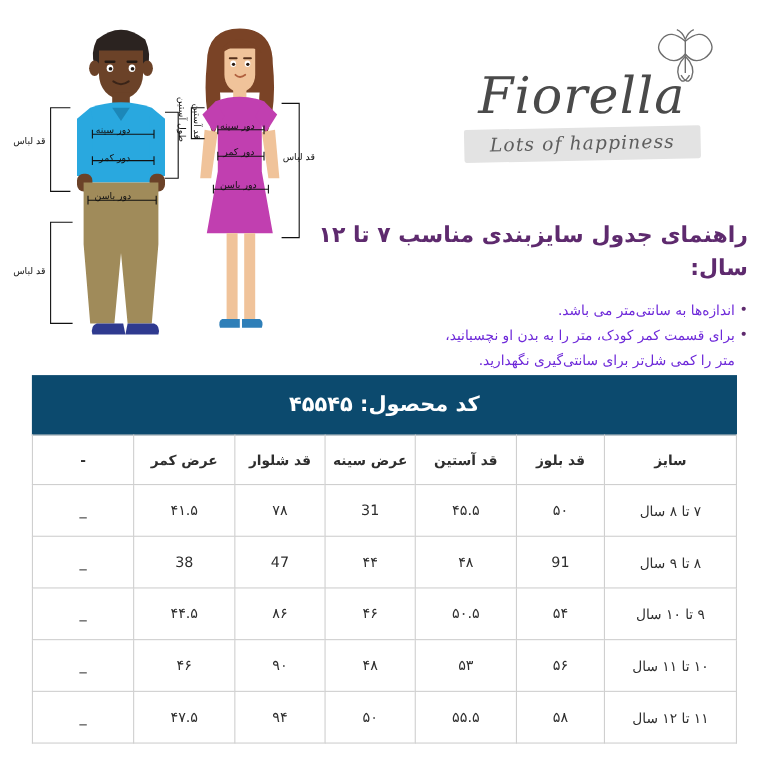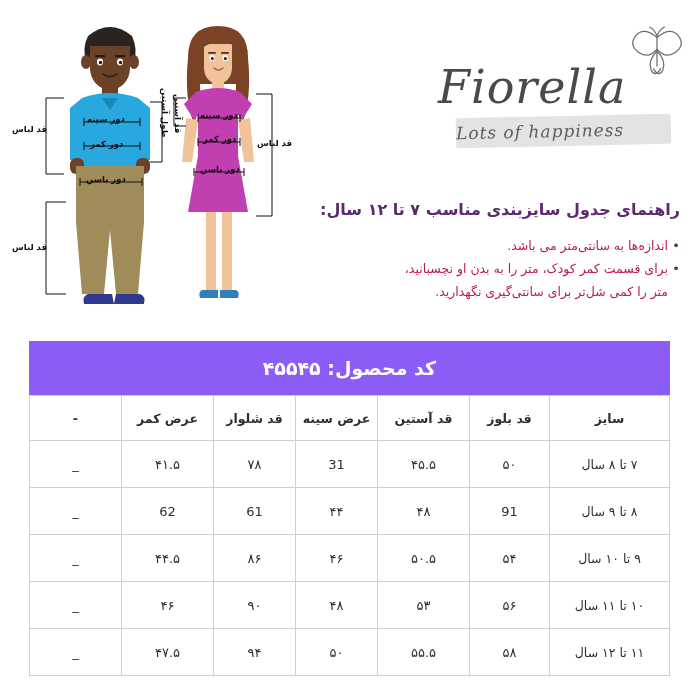--- a/index.html
+++ b/index.html
@@ -29,25 +29,25 @@
     position: absolute;
     left: 10px;
     top: 6px;
     width: 300px;
     height: 330px;
   }
 
   
   .brand {
     position: absolute;
-    right: 12px;
+    right: 46px;
     top: 24px;
     width: 250px;
     height: 150px;
-    text-align: left;
+    text-align: center;
   }
   .brand-name {
     font-family: "DejaVu Serif", serif;
     font-style: italic;
     font-size: 46px;
     color: #4a4a4a;
     letter-spacing: 1px;
     line-height: 1;
     margin-top: 40px;
   }
@@ -81,34 +81,34 @@
   .guide {
     position: absolute;
     right: 20px;
     top: 198px;
     width: 420px;
     text-align: right;
     direction: rtl;
   }
   .guide-title {
     font-family: "DejaVu Sans", sans-serif;
-    font-size: 16px;
+    font-size: 20px;
     font-weight: bold;
     color: #5e2a6e;
     margin-bottom: 12px;
     line-height: 1.5;
   }
   .guide-list {
     list-style: none;
     margin: 0;
     padding: 0;
   }
   .guide-list li {
     font-size: 12.5px;
-    color: #be185d;
+    color: #6d28d9;
     line-height: 1.85;
     position: relative;
     padding-right: 12px;
   }
   .guide-list li::before {
     content: "•";
     position: absolute;
     right: 0;
     color: #5e2a6e;
     font-size: 13px;
@@ -122,21 +122,21 @@
     top: 341px;
     width: 640px;
   }
   table.size-table {
     border-collapse: collapse;
     width: 640px;
     direction: rtl;
     table-layout: fixed;
   }
   table.size-table .code-head td {
-    background: #8b5cf6;
+    background: #0c4a6e;
     color: #ffffff;
     text-align: center;
     font-size: 19px;
     font-weight: bold;
     height: 52px;
     letter-spacing: 0.5px;
     border: none;
   }
   table.size-table th {
     background: #ffffff;
@@ -167,21 +167,21 @@
   .col-waistw { width: 92px; }
   .col-dash   { width: 92px; }
 
   
   .m-label {
     position: absolute;
     font-size: 8.5px;
     color: #111;
     direction: rtl;
     white-space: nowrap;
-    font-weight: bold;
+    font-weight: normal;
     text-align: center;
   }
   .m-label.vert {
     writing-mode: vertical-rl;
   }
 </style>
 </head>
 <body>
 
 <div id="page">
@@ -369,22 +369,22 @@
           <td class="cell">۷۸</td>
           <td class="cell">۴۱.۵</td>
           <td class="cell">_</td>
         </tr>
 
         <tr>
           <td class="cell label">۸ تا ۹ سال</td>
           <td class="cell">91</td>
           <td class="cell">۴۸</td>
           <td class="cell">۴۴</td>
-          <td class="cell">61</td>
-          <td class="cell">62</td>
+          <td class="cell">47</td>
+          <td class="cell">38</td>
           <td class="cell">_</td>
         </tr>
 
         <tr>
           <td class="cell label">۹ تا ۱۰ سال</td>
           <td class="cell">۵۴</td>
           <td class="cell">۵۰.۵</td>
           <td class="cell">۴۶</td>
           <td class="cell">۸۶</td>
           <td class="cell">۴۴.۵</td>

